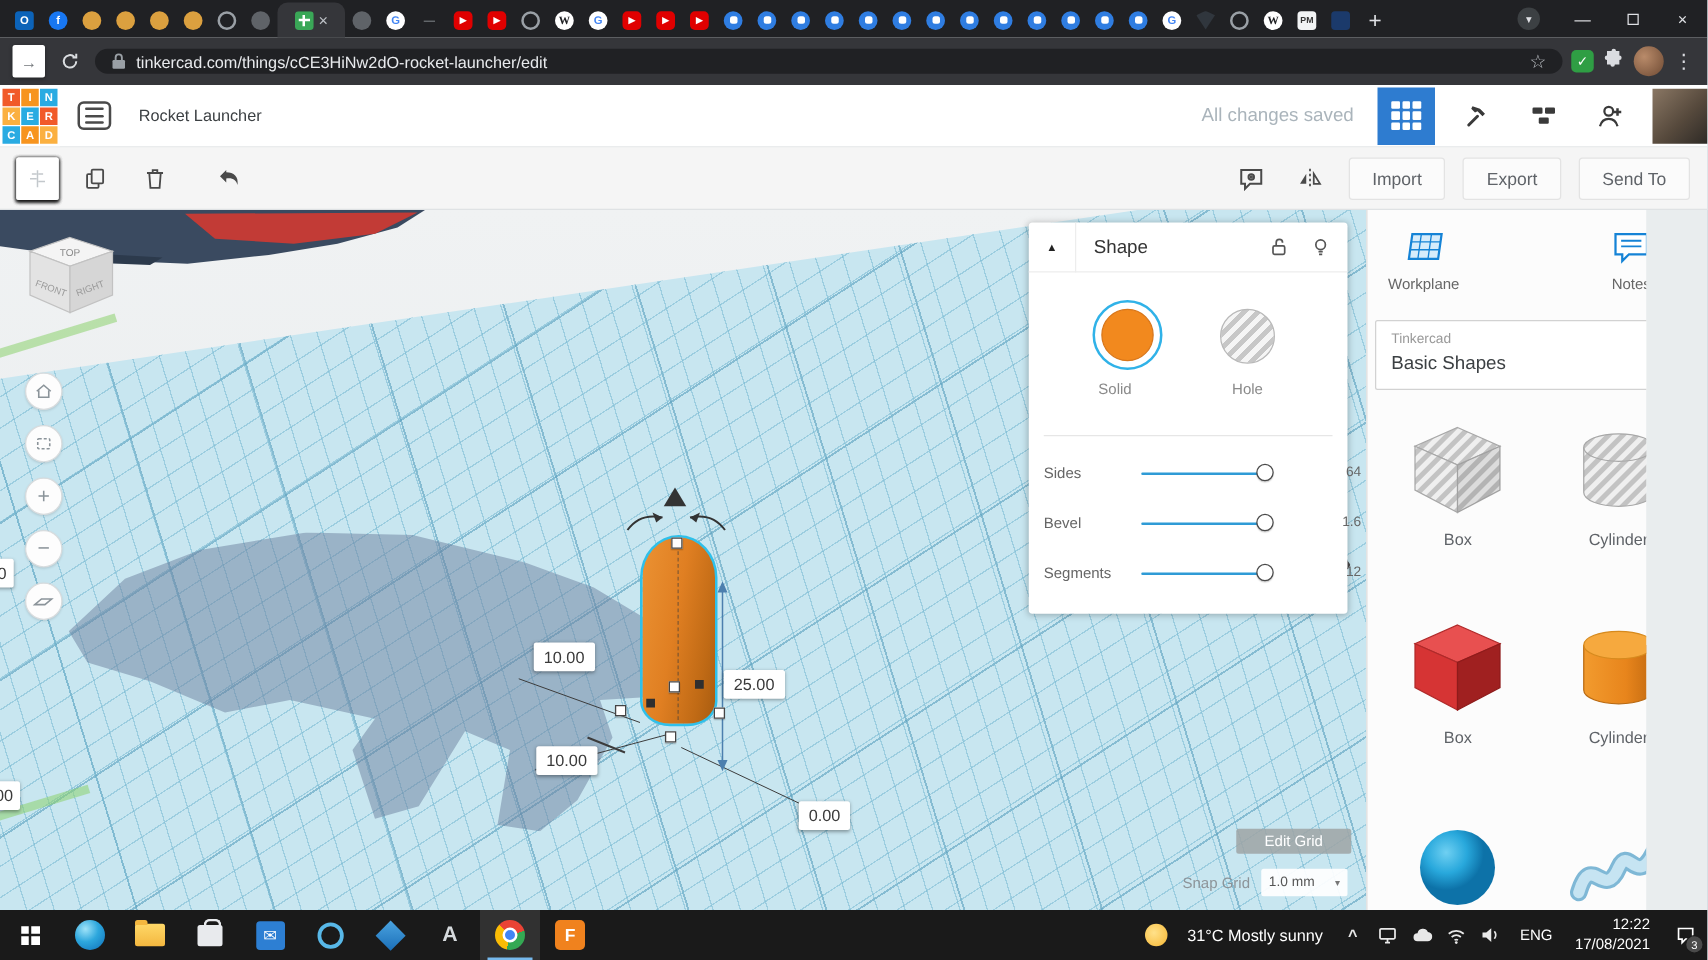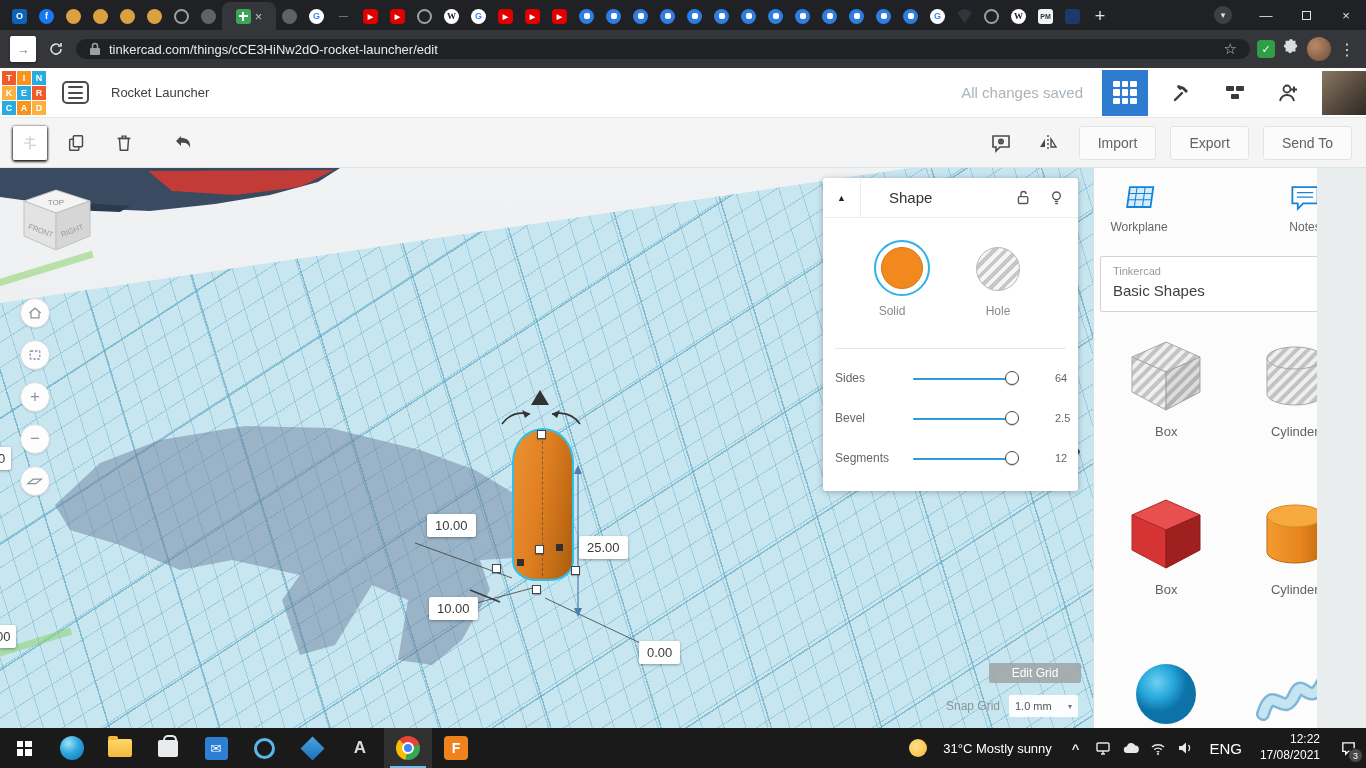--- a/index.html
+++ b/index.html
@@ -104,32 +104,32 @@
   .editgrid{position:absolute;left:989px;top:495px;width:92px;height:20px;border-radius:2px;background:rgba(158,163,165,.85);color:#fff;font-size:12px;display:flex;align-items:center;justify-content:center}
   .snaplabel{position:absolute;left:946px;top:531px;font-size:12px;color:#8d9499}
   .snapdrop{position:absolute;left:1009px;top:527px;width:69px;height:22px;background:rgba(255,255,255,.92);border-radius:2px;display:flex;align-items:center;padding:0 6px;font-size:11px;color:#555;justify-content:space-between}
   .snapdrop .caret{font-size:8px;color:#777}
   .chev{position:absolute;left:1072px;top:266px;font-size:28px;font-weight:700;color:#4a4a4a}
 
   
   #shapepanel{position:absolute;left:823px;top:178px;width:255px;height:313px;background:#fff;border-radius:3px;box-shadow:0 1px 6px rgba(0,0,0,.28)}
   .sp-head{height:40px;border-bottom:1px solid #ededed;display:flex;align-items:center}
   .sp-collapse{width:38px;height:40px;border-right:1px solid #ededed;display:flex;align-items:center;justify-content:center;font-size:9px;color:#222}
-  .sp-title{margin-left:28px;font-size:15px;color:#333}
+  .sp-title{margin-left:14px;font-size:15px;color:#333}
   .sp-icons{margin-left:auto;display:flex;gap:16px;margin-right:13px;align-items:center}
   .sol-outer{position:absolute;left:51px;top:62px;width:56px;height:56px;border:2px solid #30b2e8;border-radius:50%;display:flex;align-items:center;justify-content:center}
   .sol-inner{width:42px;height:42px;border-radius:50%;background:#f2891e;border:1px solid #d8761a}
   .hole-circle{position:absolute;left:153px;top:69px;width:44px;height:44px;border-radius:50%;border:1px solid #b9b9b9;background:repeating-linear-gradient(135deg,#f5f5f5 0 4px,#c7c7c7 4px 8px)}
   .sp-lab{position:absolute;width:60px;text-align:center;font-size:12px;color:#8a8a8a;top:126px}
   .sp-div{position:absolute;left:12px;right:12px;top:170px;border-top:1px solid #e6e6e6}
   .srow{position:absolute;left:0;width:278px;height:34px}
   .slab2{position:absolute;left:12px;top:9px;font-size:12px;color:#666}
   .track{position:absolute;left:90px;top:16px;width:100px;height:2px;background:#2f9bd6;border-radius:1px}
   .knob{position:absolute;left:182px;top:9px;width:14px;height:14px;border-radius:50%;background:#fff;border:1px solid #4a4a4a;box-shadow:0 1px 1px rgba(0,0,0,.2)}
-  .sval{position:absolute;right:12px;top:10px;font-size:11px;color:#666;width:34px;text-align:left}
+  .sval{position:absolute;right:12px;top:10px;font-size:11px;color:#666;width:34px;text-align:right}
 
   
   #sidebar{position:absolute;left:1093px;top:168px;width:224px;height:560px;background:#fcfcfc;border-left:1px solid #dcdcdc;overflow:hidden}
   .tool{position:absolute;top:10px;width:90px;text-align:center}
   .tool.t0{left:0}.tool.t1{left:91px}.tool.t2{left:166px}
   .ticn{height:40px;display:flex;align-items:center;justify-content:center}
   .tlab{font-size:12px;color:#666;margin-top:2px}
   .seldrop{position:absolute;left:6px;top:88px;width:260px;height:56px;background:#fff;border:1px solid #d2d2d2;border-radius:2px}
   .seldrop .brand{position:absolute;left:12px;top:8px;font-size:11px;color:#999}
   .seldrop .cat{position:absolute;left:12px;top:25px;font-size:15px;color:#3c4043}
@@ -159,21 +159,21 @@
   .ic-vs{width:17px;height:17px;background:linear-gradient(135deg,#4aa3e0,#1b6fb8);transform:rotate(45deg)}
   .ic-autodesk{color:#d6dadd;font-size:17px;font-weight:700}
   .ic-chrome{width:24px;height:24px;border-radius:50%;background:conic-gradient(from -45deg,#ea4335 0 33%,#34a853 0 66%,#fbbc05 0 100%);position:relative}
   .ic-chrome::after{content:"";position:absolute;inset:6px;background:#4285f4;border-radius:50%;border:2px solid #fff}
   .ic-fusion{width:24px;height:24px;background:#f0821e;border-radius:4px;color:#fff;font-weight:700;font-size:14px}
   .tb-right{margin-left:auto;display:flex;align-items:center;height:40px}
   .weather{display:flex;align-items:center;gap:16px;padding:0 12px;color:#fff;font-size:13px}
   .sun{width:18px;height:18px;border-radius:50%;background:radial-gradient(circle at 40% 40%,#ffe18a,#f7b733)}
   .caretup{color:#e8e8e8;font-size:13px;font-weight:700;padding:0 8px}
   .tray{display:flex;align-items:center;gap:11px;padding:0 8px}
-  .lang{font-size:15px;color:#fff;padding:0 8px}
+  .lang{font-size:12px;color:#fff;padding:0 8px}
   .clockblk{font-size:12px;color:#fff;text-align:right;line-height:1.3;padding:0 10px}
   .notif{width:36px;height:40px;display:flex;align-items:center;justify-content:center;position:relative}
   .badge{position:absolute;right:3px;bottom:5px;background:#4a4a4a;border:1px solid #1a1a1a;border-radius:50%;width:15px;height:15px;font-size:9px;display:flex;align-items:center;justify-content:center;color:#fff}
 </style>
 </head>
 <body>
 
 <div id="tabstrip">
   <div class="tabs">
       <div class="tab">
@@ -583,21 +583,21 @@
       <div class="srow" style="top: 184px;">
         <span class="slab2">Sides</span>
         <span class="track"></span>
         <span class="knob"></span>
         <span class="sval">64</span>
       </div>
       <div class="srow" style="top: 224px;">
         <span class="slab2">Bevel</span>
         <span class="track"></span>
         <span class="knob"></span>
-        <span class="sval">2.5</span>
+        <span class="sval">1.6</span>
       </div>
       <div class="srow" style="top: 264px;">
         <span class="slab2">Segments</span>
         <span class="track"></span>
         <span class="knob"></span>
         <span class="sval">12</span>
       </div>
     </div>
 </div>
 

